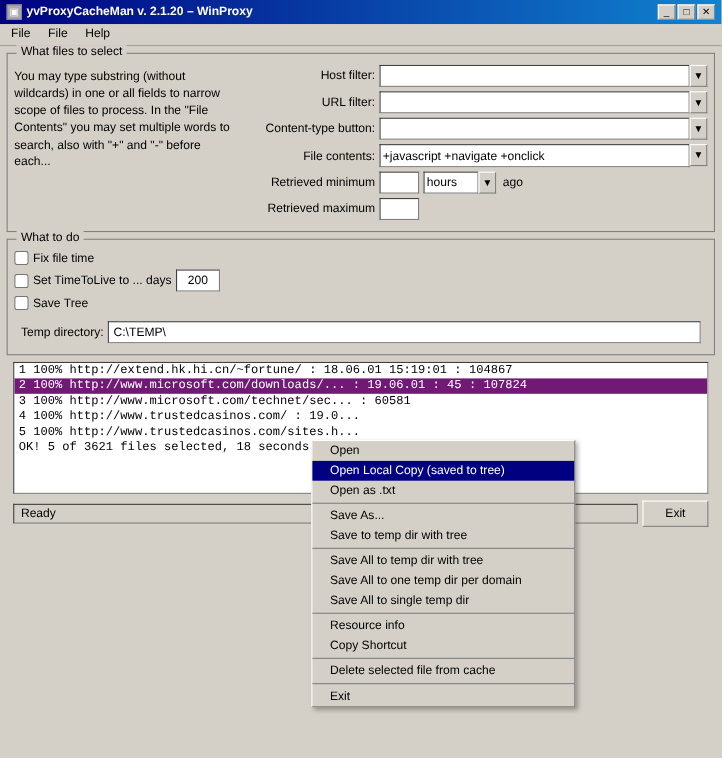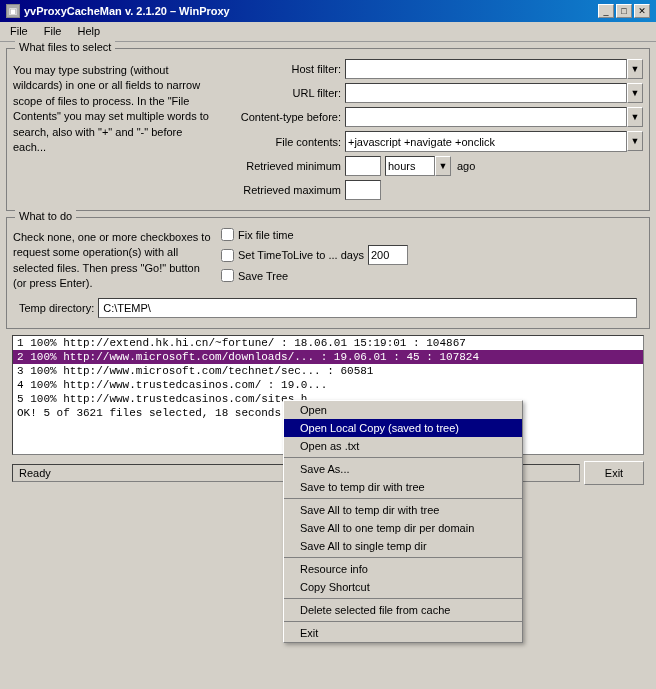--- a/index.html
+++ b/index.html
@@ -331,21 +331,21 @@
 
     .ttl-input {
       width: 40px;
       height: 20px;
       border: 1px solid #808080;
       border-top-color: #404040;
       border-left-color: #404040;
       background: white;
       font-size: 11px;
       padding: 1px 2px;
-      text-align: left;
+      text-align: center;
     }
   </style>
 </head>
 <body>
 
 <div class="title-bar">
   <div class="title-bar-left">
     <div class="title-icon">▣</div>
     <span class="title-text">yvProxyCacheMan v. 2.1.20 – WinProxy</span>
   </div>
@@ -380,21 +380,21 @@
 
         <div class="form-row">
           <span class="form-label">URL filter:</span>
           <div class="form-input-with-btn">
             <input type="text" style="flex: 1 1 0%; height: 20px; border-width: 1px; border-style: solid; border-color: rgb(64, 64, 64) rgb(128, 128, 128) rgb(128, 128, 128) rgb(64, 64, 64); border-image: initial; background: white; font-size: 11px; padding: 1px 2px;">
             <div class="dropdown-btn">▼</div>
           </div>
         </div>
 
         <div class="form-row">
-          <span class="form-label">Content-type before:</span>
+          <span class="form-label">Content-type button:</span>
           <div class="form-input-with-btn">
             <input type="text" style="flex: 1 1 0%; height: 20px; border-width: 1px; border-style: solid; border-color: rgb(64, 64, 64) rgb(128, 128, 128) rgb(128, 128, 128) rgb(64, 64, 64); border-image: initial; background: white; font-size: 11px; padding: 1px 2px;">
             <div class="dropdown-btn">▼</div>
           </div>
         </div>
 
         <div class="form-row">
           <span class="form-label">File contents:</span>
           <div class="form-input-with-btn">
             <input type="text" style="flex: 1 1 0%; height: 21px; border-width: 1px; border-style: solid; border-color: rgb(64, 64, 64) rgb(128, 128, 128) rgb(128, 128, 128) rgb(64, 64, 64); border-image: initial; background: white; font-size: 11px; padding: 1px 2px;" value="+javascript +navigate +onclick">
@@ -421,21 +421,20 @@
           </div>
         </div>
 
       </div>
     </div>
   </div>
 
   <div class="group-box">
     <span class="group-box-title">What to do</span>
     <div class="todo-inner">
-      <div class="todo-left">Check none, one or more checkboxes to request some operation(s) with all selected files. Then press "Go!" button (or press Enter).</div>
       <div class="todo-right">
 
         <div class="checkbox-row">
           <input type="checkbox" style="">
           <label>Fix file time</label>
         </div>
 
         <div class="checkbox-row">
           <input type="checkbox" style="">
           <label>Set TimeToLive to ... days</label>

